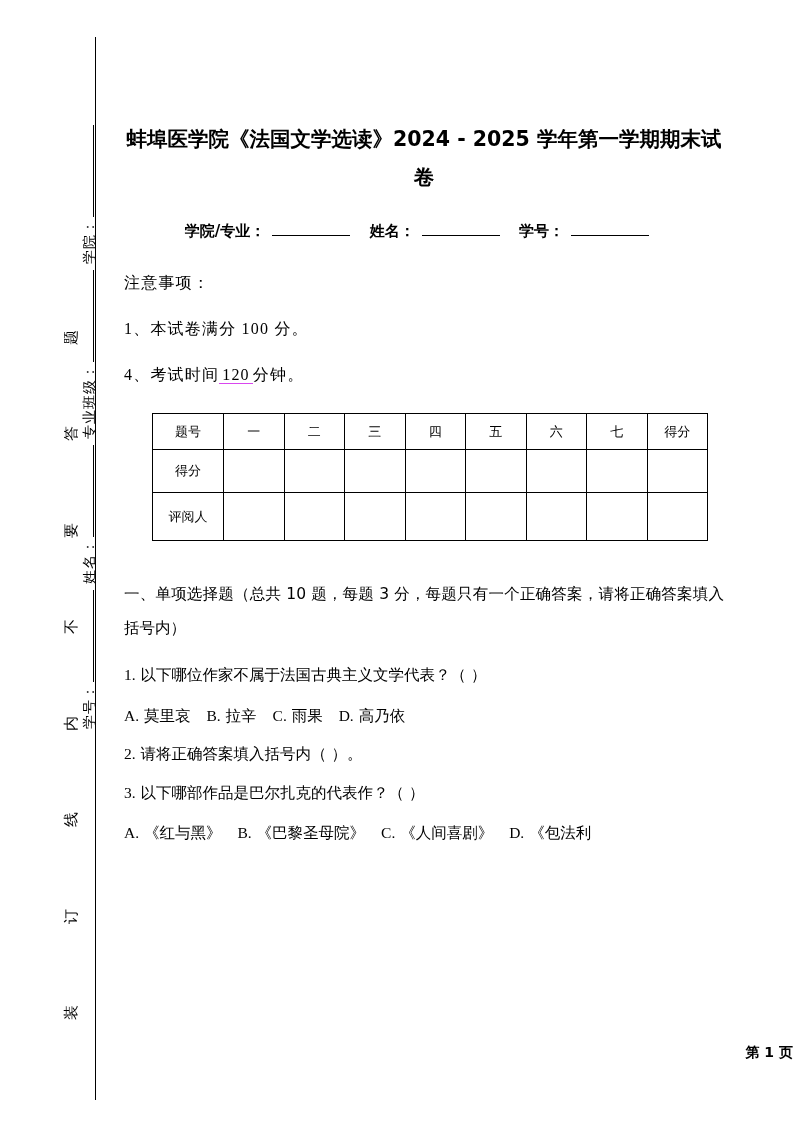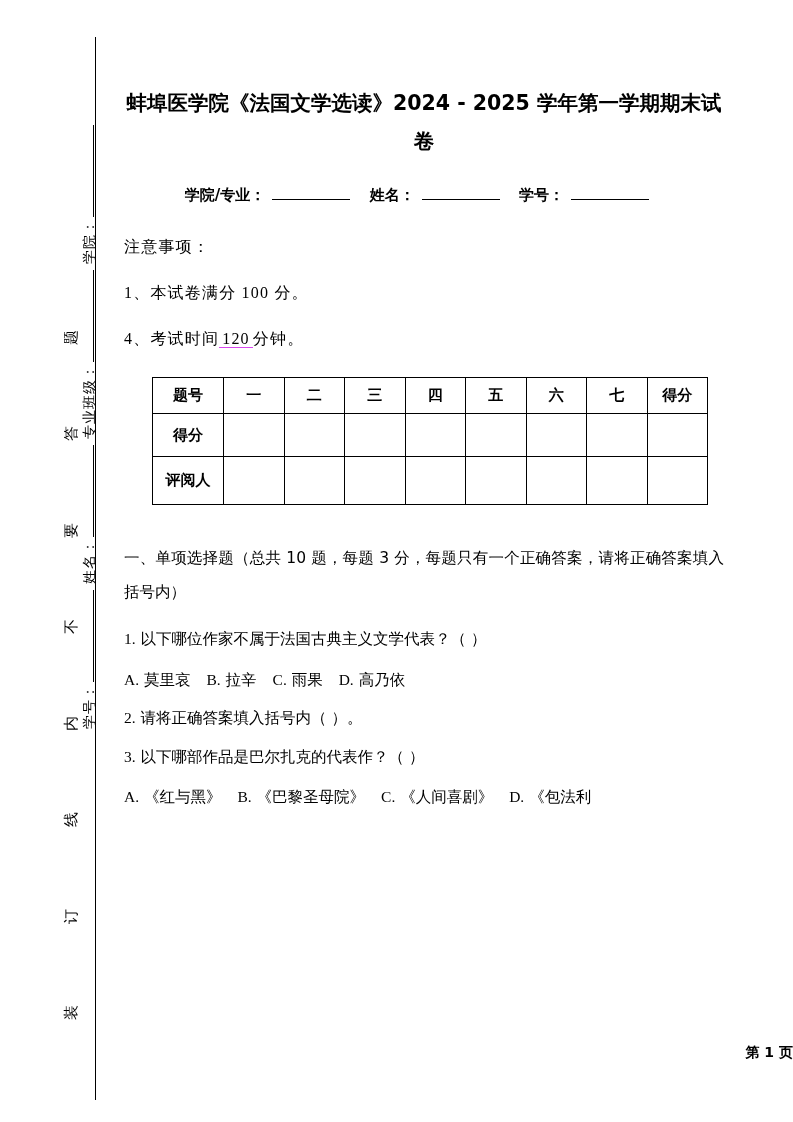--- a/index.html
+++ b/index.html
@@ -85,21 +85,21 @@
   #content {
     position: absolute;
     left: 124px;
     top: 0;
     width: 600px;
     height: 1122px;
   }
 
   #paper-title {
     margin: 0;
-    padding-top: 84px;
+    padding-top: 120px;
     font-family: "DejaVu Sans", "Liberation Sans", sans-serif;
     font-weight: bold;
     font-size: 20.5px;
     line-height: 38px;
     text-align: center;
     letter-spacing: 0px;
   }
 
   #student-info {
     margin-top: 26px;
@@ -137,22 +137,22 @@
     margin-left: 28px;
     border-collapse: collapse;
     width: 556px;
     table-layout: fixed;
   }
   #score-table td {
     border: 1px solid #000000;
     text-align: center;
     vertical-align: middle;
     font-family: "DejaVu Sans", "Liberation Sans", sans-serif;
-    font-weight: bold;
-    font-size: 15px;
+    font-weight: normal;
+    font-size: 13px;
   }
   #score-table td.rowhead { width: 68px; }
   #score-table tr.r-head td { height: 33px; }
   #score-table tr.r-score td { height: 40px; }
   #score-table tr.r-marker td { height: 45px; }
 
   
   #section-heading {
     margin-top: 36px;
     font-family: "DejaVu Sans", "Liberation Sans", sans-serif;

